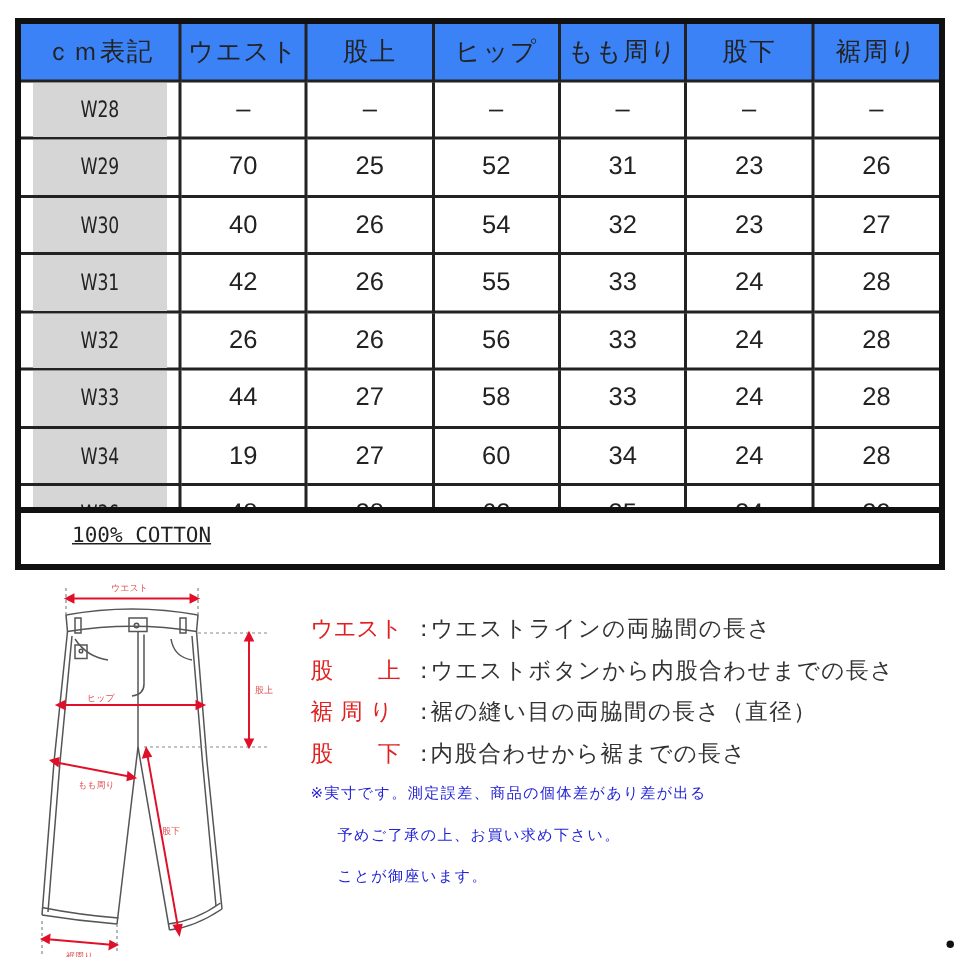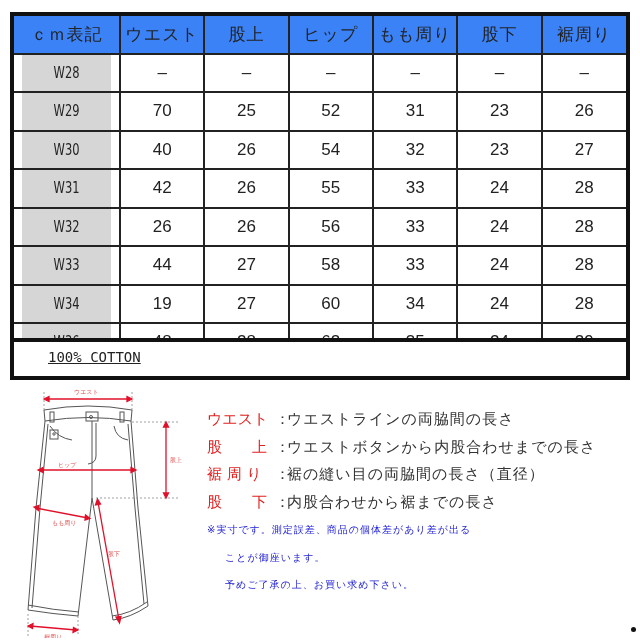--- a/index.html
+++ b/index.html
@@ -211,17 +211,17 @@
   <div class="legend-row">
     <span class="legend-term">股　　上</span><span class="legend-colon">：</span><span class="legend-desc">ウエストボタンから内股合わせまでの長さ</span>
   </div>
   <div class="legend-row">
     <span class="legend-term">裾 周 り</span><span class="legend-colon">：</span><span class="legend-desc">裾の縫い目の両脇間の長さ（直径）</span>
   </div>
   <div class="legend-row">
     <span class="legend-term">股　　下</span><span class="legend-colon">：</span><span class="legend-desc">内股合わせから裾までの長さ</span>
   </div>
   <div class="note">※実寸です。測定誤差、商品の個体差があり差が出る</div>
+  <div class="note indent">予めご了承の上、お買い求め下さい。</div>
   <div class="note indent">ことが御座います。</div>
-  <div class="note indent">予めご了承の上、お買い求め下さい。</div>
 </div>
 
 <div class="dot"></div>
 
 </body></html>

